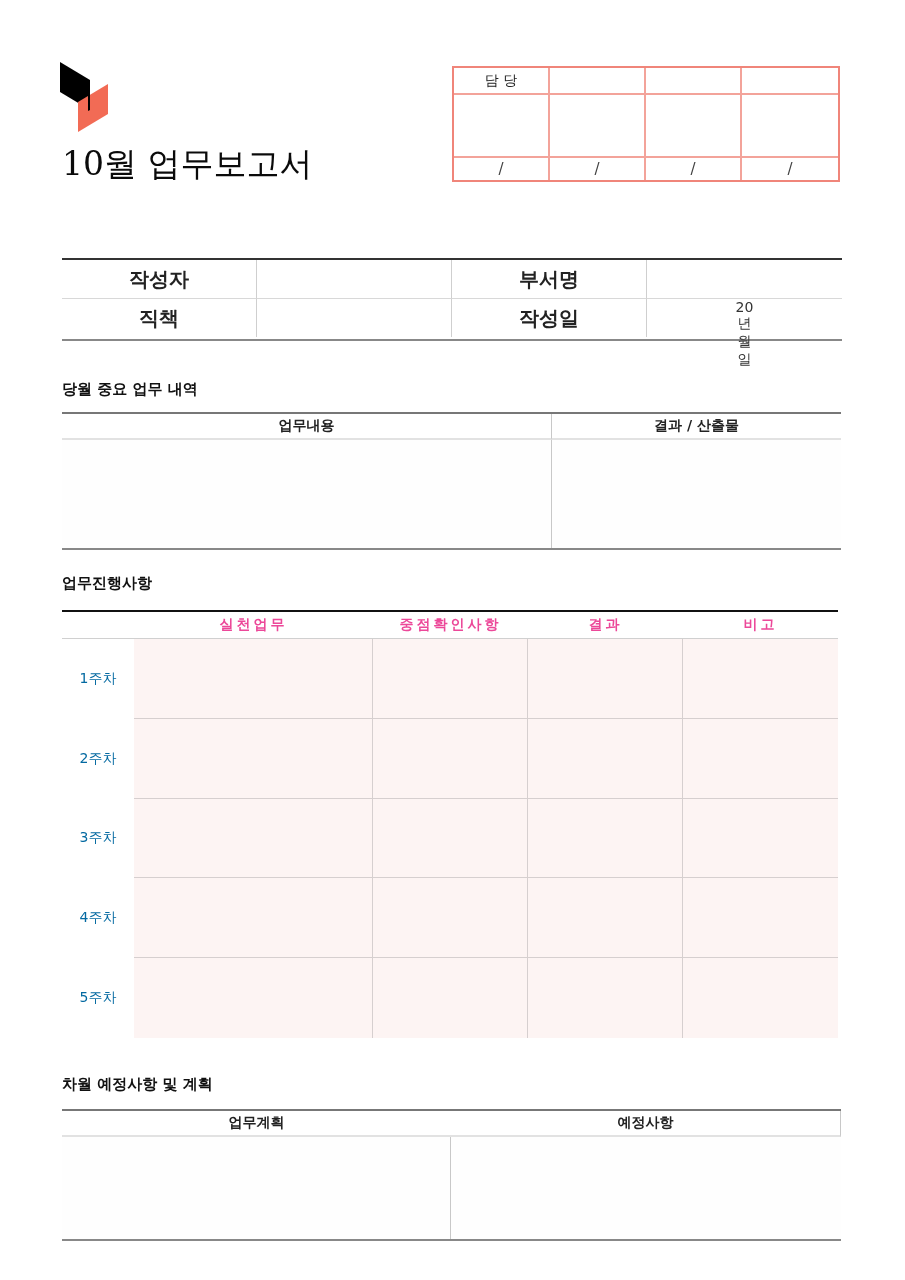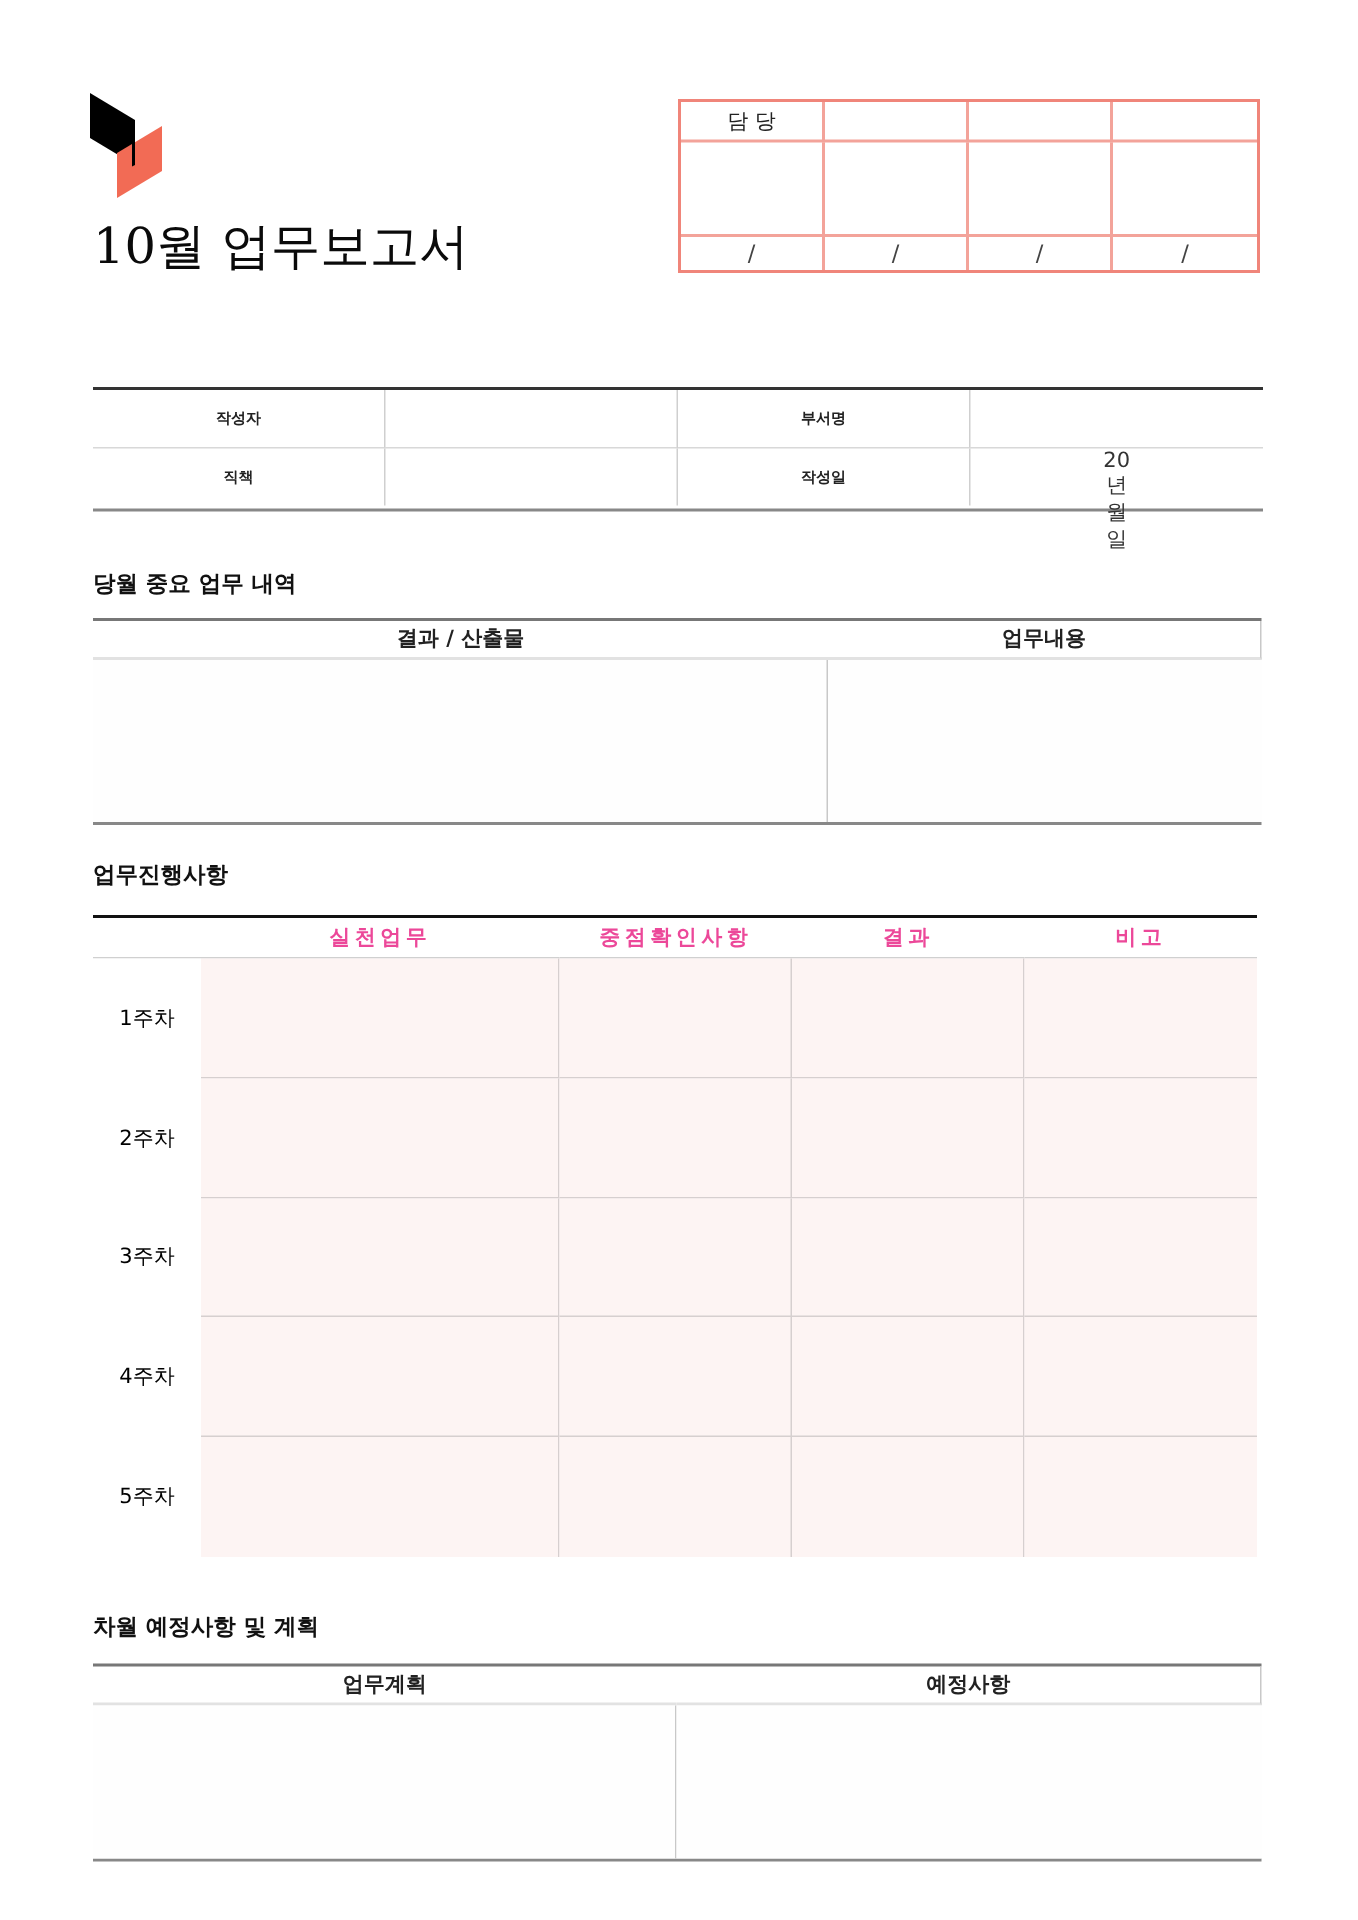--- a/index.html
+++ b/index.html
@@ -32,21 +32,21 @@
     .approval > div.r3 { border-bottom: none; font-size: 15px; color: #444; }
     
     .info {
       left: 62px; top: 258px; width: 780px; height: 79px;
       border-top: 2px solid #333; border-bottom: 2px solid #888;
       display: grid; grid-template-columns: 195px 195px 195px 195px;
       grid-template-rows: 39px 38px;
     }
     .info > div {
       display: flex; align-items: center; justify-content: center;
-      font-size: 10px; font-weight: 700; color: #222;
+      font-size: 20px; font-weight: 700; color: #222;
       border-right: 1px solid #cfcfcf;
     }
     .info > div.last { border-right: none; }
     .info > div.r1 { border-bottom: 1px solid #d8d8d8; }
     .info .date {
       font-weight: 400; justify-content: space-between; padding: 0 18px 0 18px;
       font-size: 14px; color: #333; flex-direction: column;
     }
     
     .section-title { font-size: 15px; font-weight: 700; color: #111; }
@@ -70,21 +70,21 @@
       grid-template-columns: 72px 239px 155px 155px 155px;
       grid-template-rows: 27px repeat(5, 1fr);
     }
     .progress .ph {
       display: flex; align-items: center; justify-content: center;
       font-size: 14px; font-weight: 700; letter-spacing: 3px; color: #ec4899;
       border-bottom: 1px solid #d0d0d0;
     }
     .progress .wk {
       display: flex; align-items: center; justify-content: center;
-      font-size: 14px; color: #000000; background: #ffffff;
+      font-size: 14px; color: #0369a1; background: #ffffff;
     }
     .progress .cell {
       background: #fdf4f3; border-right: 1px solid #d6cfcf;
       border-bottom: 1px solid #d6cfcf;
     }
     .progress .cell.lastcol { border-right: none; }
     .progress .cell.lastrow { border-bottom: none; }
   </style>
 </head>
 <body>
@@ -125,22 +125,22 @@
   <div class="last date">
     <span>20</span>
     <span>년</span>
     <span>월</span>
     <span>일</span>
   </div>
 </div>
 
 <div class="abs section-title" style="left:62px; top:380px;">당월 중요 업무 내역</div>
 <div class="abs tbl" style="left:62px; top:412px; width:779px; height:138px; grid-template-columns:490px 289px; grid-template-rows:26px 1fr;">
+  <div class="th vline">업무내용</div>
   <div class="th">결과 / 산출물</div>
-  <div class="th vline">업무내용</div>
   <div class="td vline"></div>
   <div class="td"></div>
 </div>
 
 <div class="abs section-title" style="left:62px; top:574px;">업무진행사항</div>
 <div class="abs progress">
   <div class="ph"></div>
   <div class="ph">실천업무</div>
   <div class="ph">중점확인사항</div>
   <div class="ph">결과</div>

